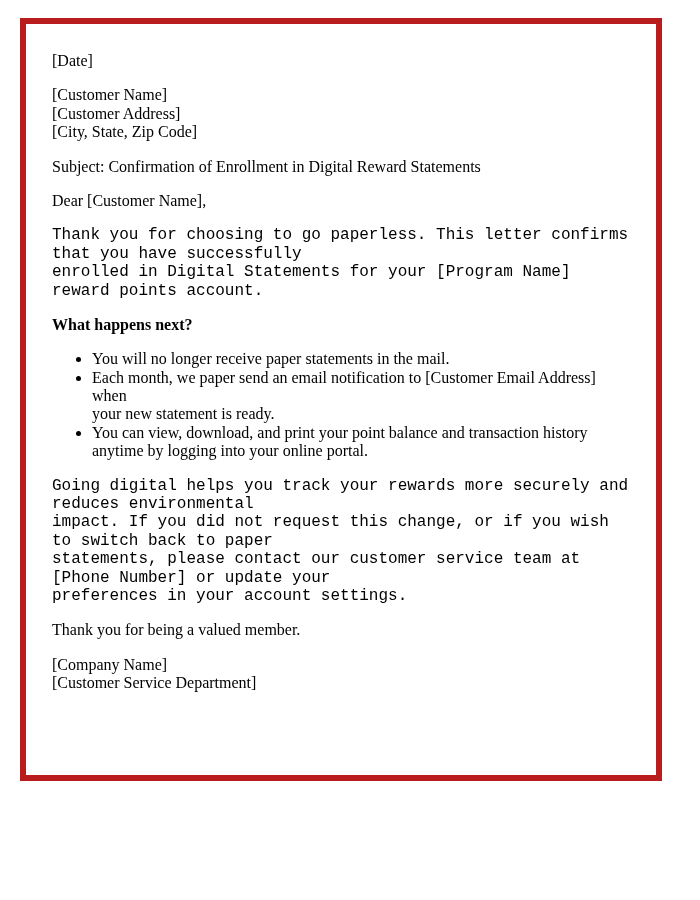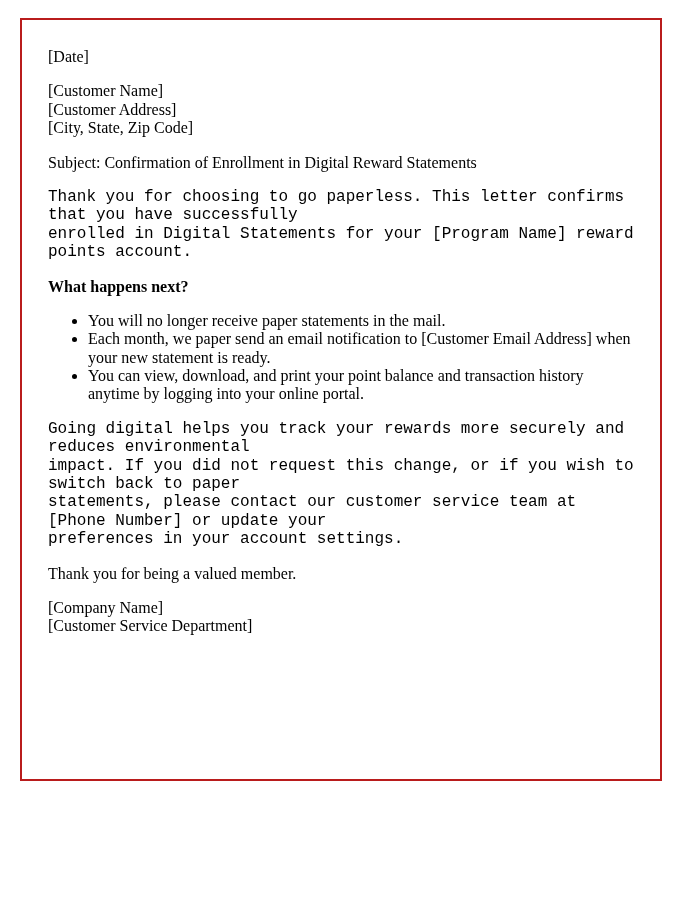--- a/index.html
+++ b/index.html
@@ -16,21 +16,21 @@
     line-height: 1.15;
     color: #000000;
   }
   .page {
     position: absolute;
     left: 20px;
     top: 18px;
     width: 642px;
     height: 763px;
     box-sizing: border-box;
-    border: 2px solid #b91c1c;
+    border: 6px solid #b91c1c;
     background: #ffffff;
     padding: 12px 26px;
     overflow: hidden;
   }
   .para {
     margin: 16px 0;
   }
   .pre {
     white-space: pre-line;
     font-family: Liberation Mono, monospace;
@@ -55,20 +55,21 @@
   <p class="para">[Date]</p>
 
   <div class="para">
     <div>[Customer Name]</div>
     <div>[Customer Address]</div>
     <div>[City, State, Zip Code]</div>
   </div>
 
   <p class="para">Subject: Confirmation of Enrollment in Digital Reward Statements</p>
 
+  <p class="para">Dear [Customer Name],</p>
 
   <p class="para pre">Thank you for choosing to go paperless. This letter confirms that you have successfully
 enrolled in Digital Statements for your [Program Name] reward points account.</p>
 
   <p class="para bold">What happens next?</p>
 
   <ul class="bullets">
     <li>You will no longer receive paper statements in the mail.</li>
     <li>Each month, we paper send an email notification to [Customer Email Address] when
 your new statement is ready.</li>

